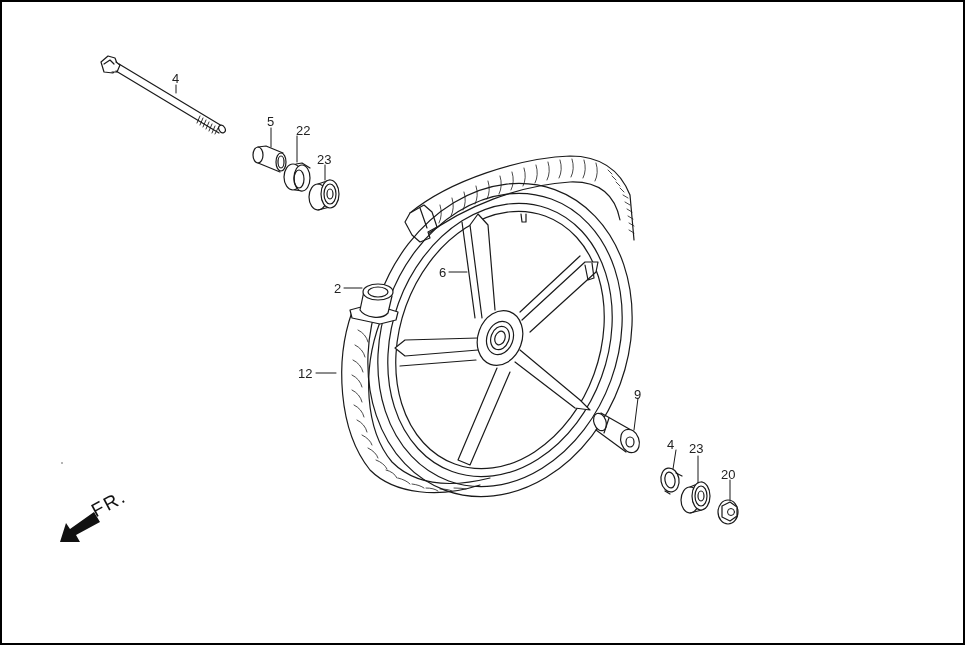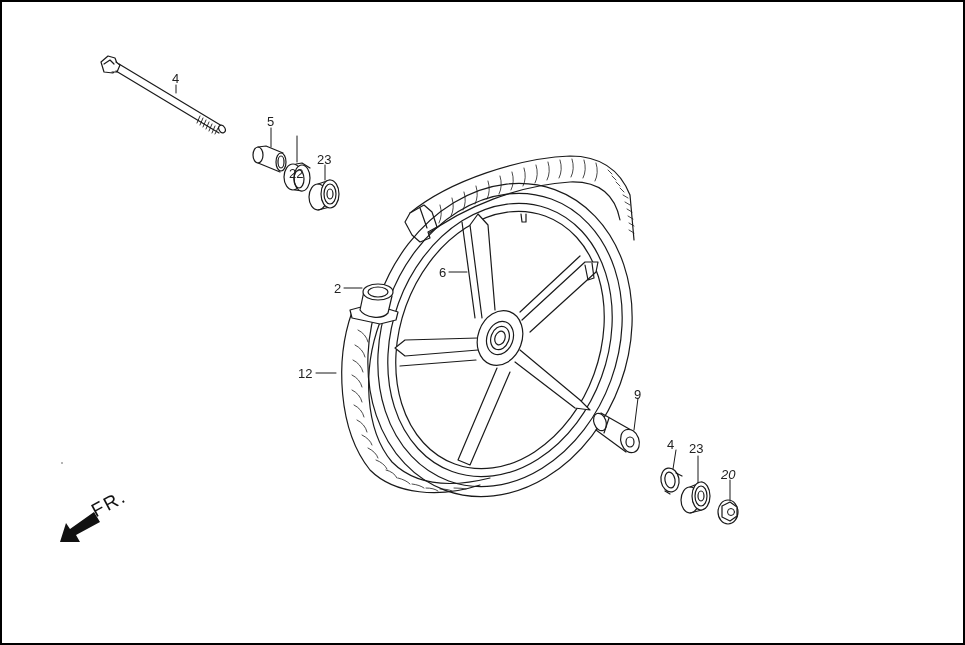--- a/index.html
+++ b/index.html
@@ -208,23 +208,23 @@
   </g>
 
   <g stroke="none" fill="#111">
     <path d="M94,512 L100,522 L76,535 L80,542 L60,542 L66,523 L70,529 Z"></path>
   </g>
   <circle cx="62" cy="463" r="0.7" fill="#333" stroke="none"></circle>
 </svg>
 
 <div class="callout" style="left:172px;top:72px;">4</div>
 <div class="callout" style="left:267px;top:115px;">5</div>
-<div class="callout" style="left:289px;top:124px;margin-top:43px;">22</div>
+<div class="callout" style="left:296px;top:124px;">22</div>
 <div class="callout" style="left:317px;top:153px;">23</div>
 <div class="callout" style="left:439px;top:266px;">6</div>
 <div class="callout" style="left:334px;top:282px;">2</div>
 <div class="callout" style="left:298px;top:367px;text-align:right;">12</div>
 <div class="callout" style="left:634px;top:388px;">9</div>
 <div class="callout" style="left:667px;top:438px;">4</div>
 <div class="callout" style="left:689px;top:442px;">23</div>
-<div class="callout" style="left:721px;top:468px;font-style:italic;">20</div>
+<div class="callout" style="left:721px;top:468px;">20</div>
 
 <div class="fr" style="left:98px;top:500px;">FR.</div>
 
 </body></html>

